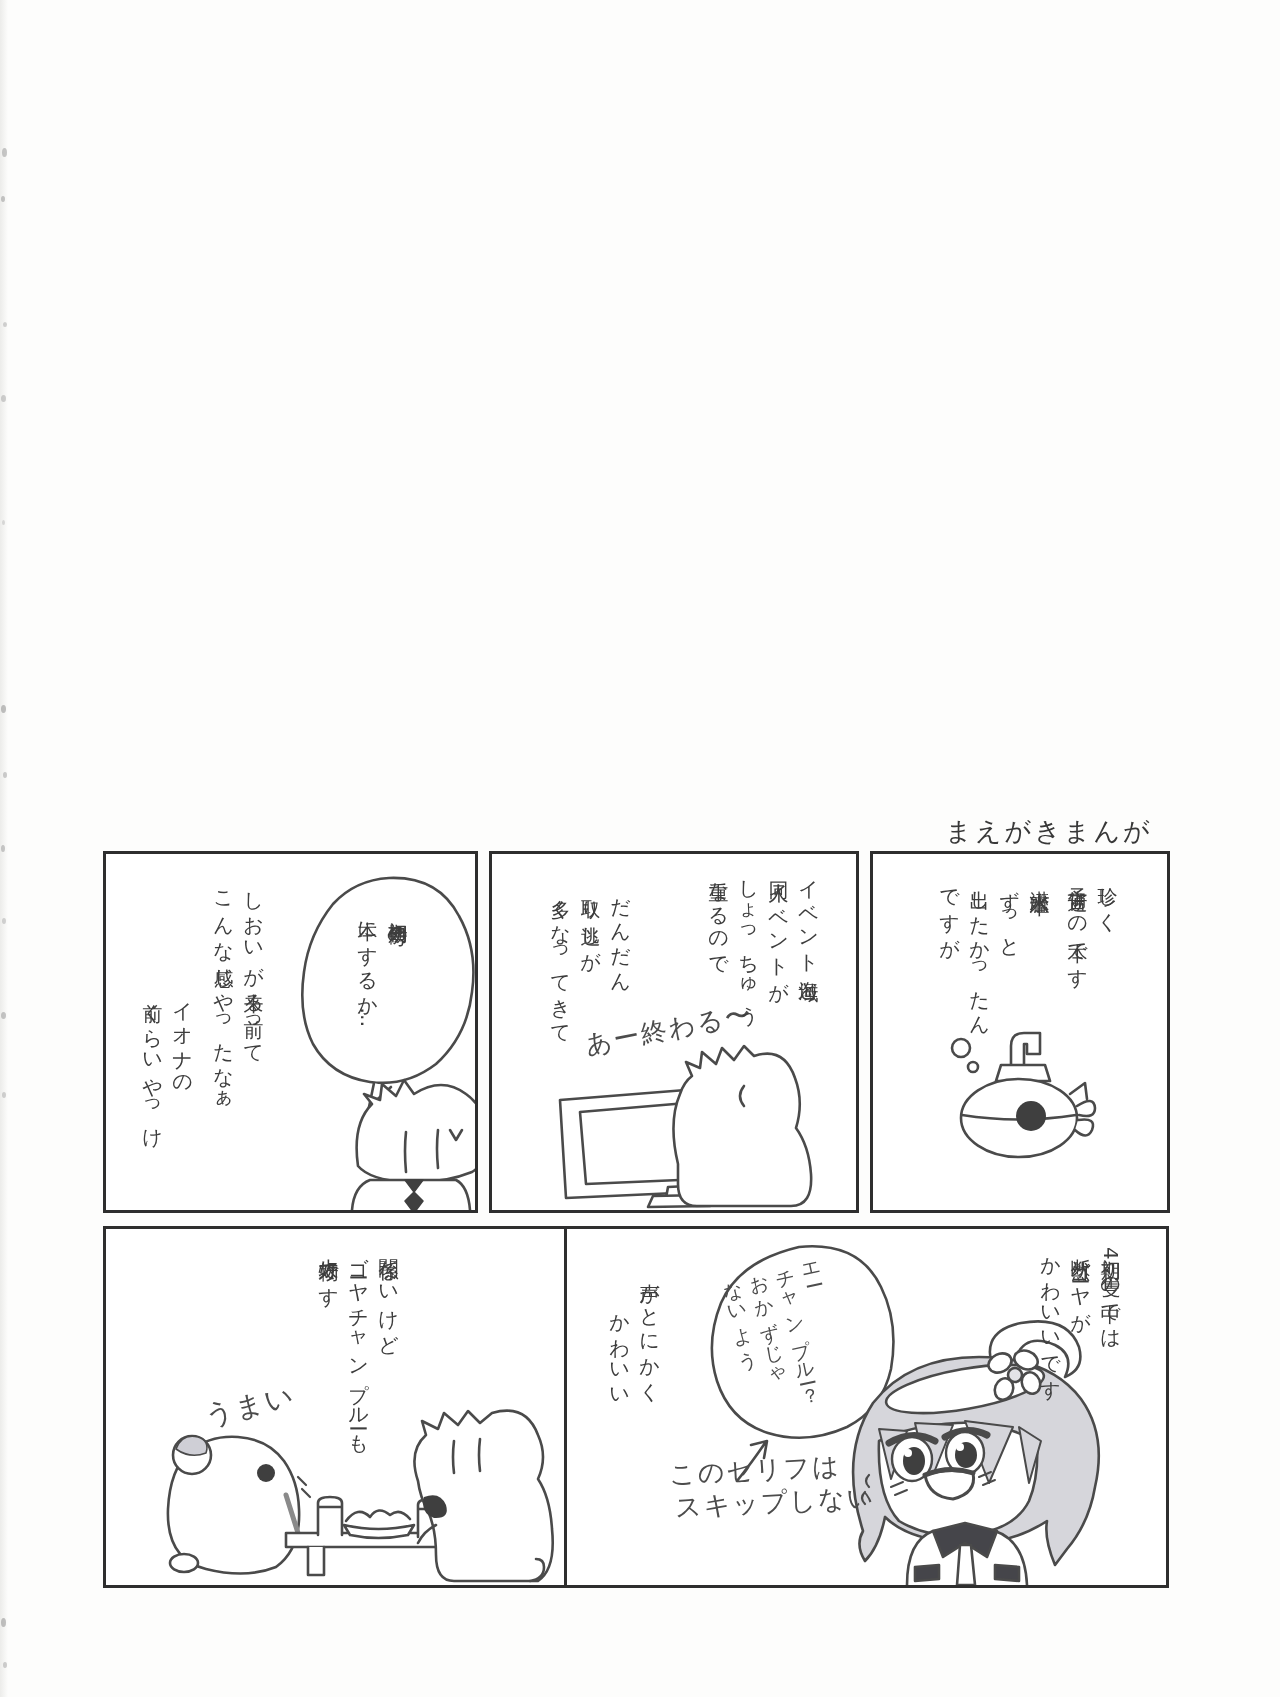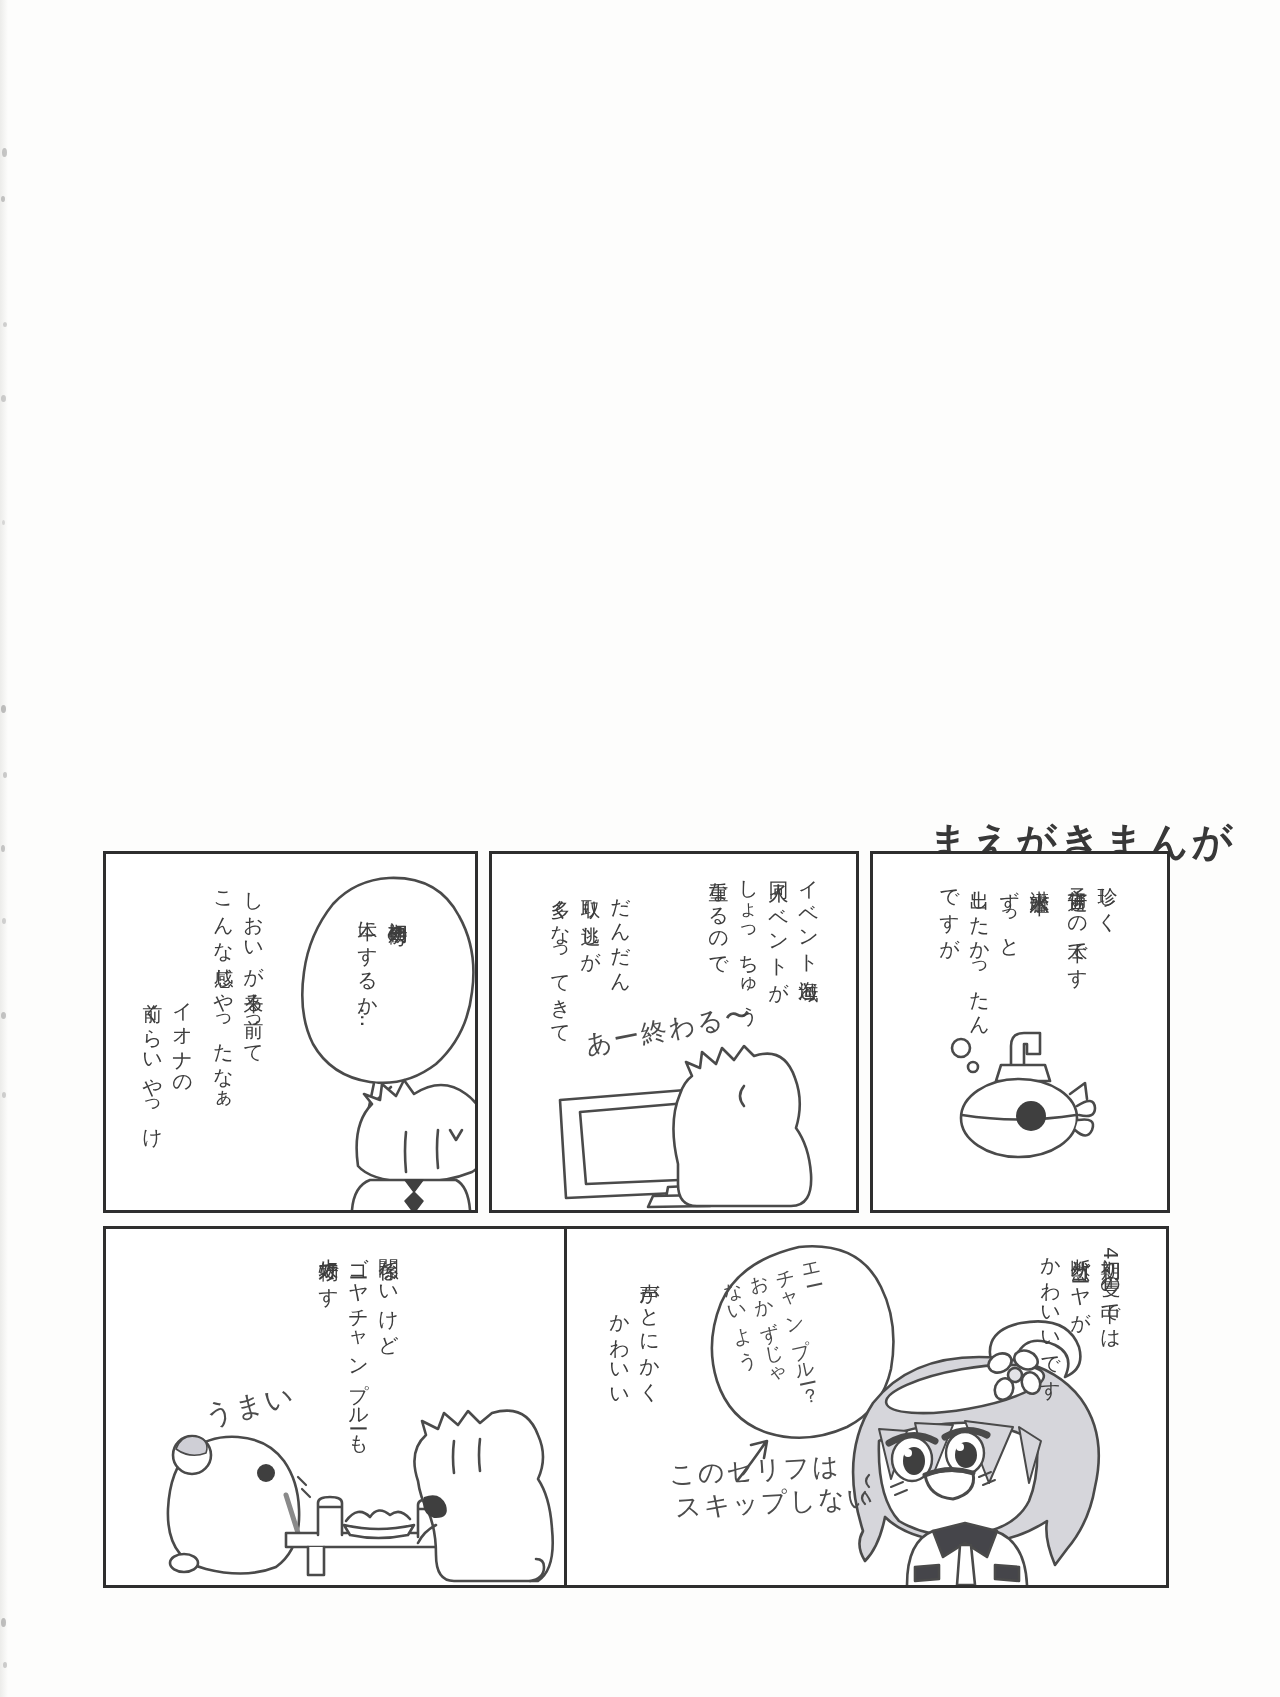--- a/index.html
+++ b/index.html
@@ -4,22 +4,22 @@
 <style>
   html,body{margin:0;padding:0;}
   body{
     width:1280px;height:1697px;position:relative;overflow:hidden;
     background:#fdfdfc;
     font-family:"DejaVu Sans",sans-serif;
     color:#3c3c3c;
   }
   .page-title{
     position:absolute;left:928px;top:814px;width:242px;
-    font-size:40px;font-weight:bold;letter-spacing:3px;color:#383838;
-    text-align:right;white-space:nowrap;
+    font-size:26px;font-weight:normal;letter-spacing:3px;color:#383838;
+    text-align:center;white-space:nowrap;
   }
   .panel{
     position:absolute;box-sizing:border-box;
     border:3px solid #2e2e2e;background:#ffffff;
   }
   .art{position:absolute;left:0;top:0;width:100%;height:100%;}
   
   .vt{
     position:absolute;writing-mode:vertical-rl;text-orientation:mixed;
     font-size:20px;line-height:30px;letter-spacing:2px;color:#3d3d3d;

